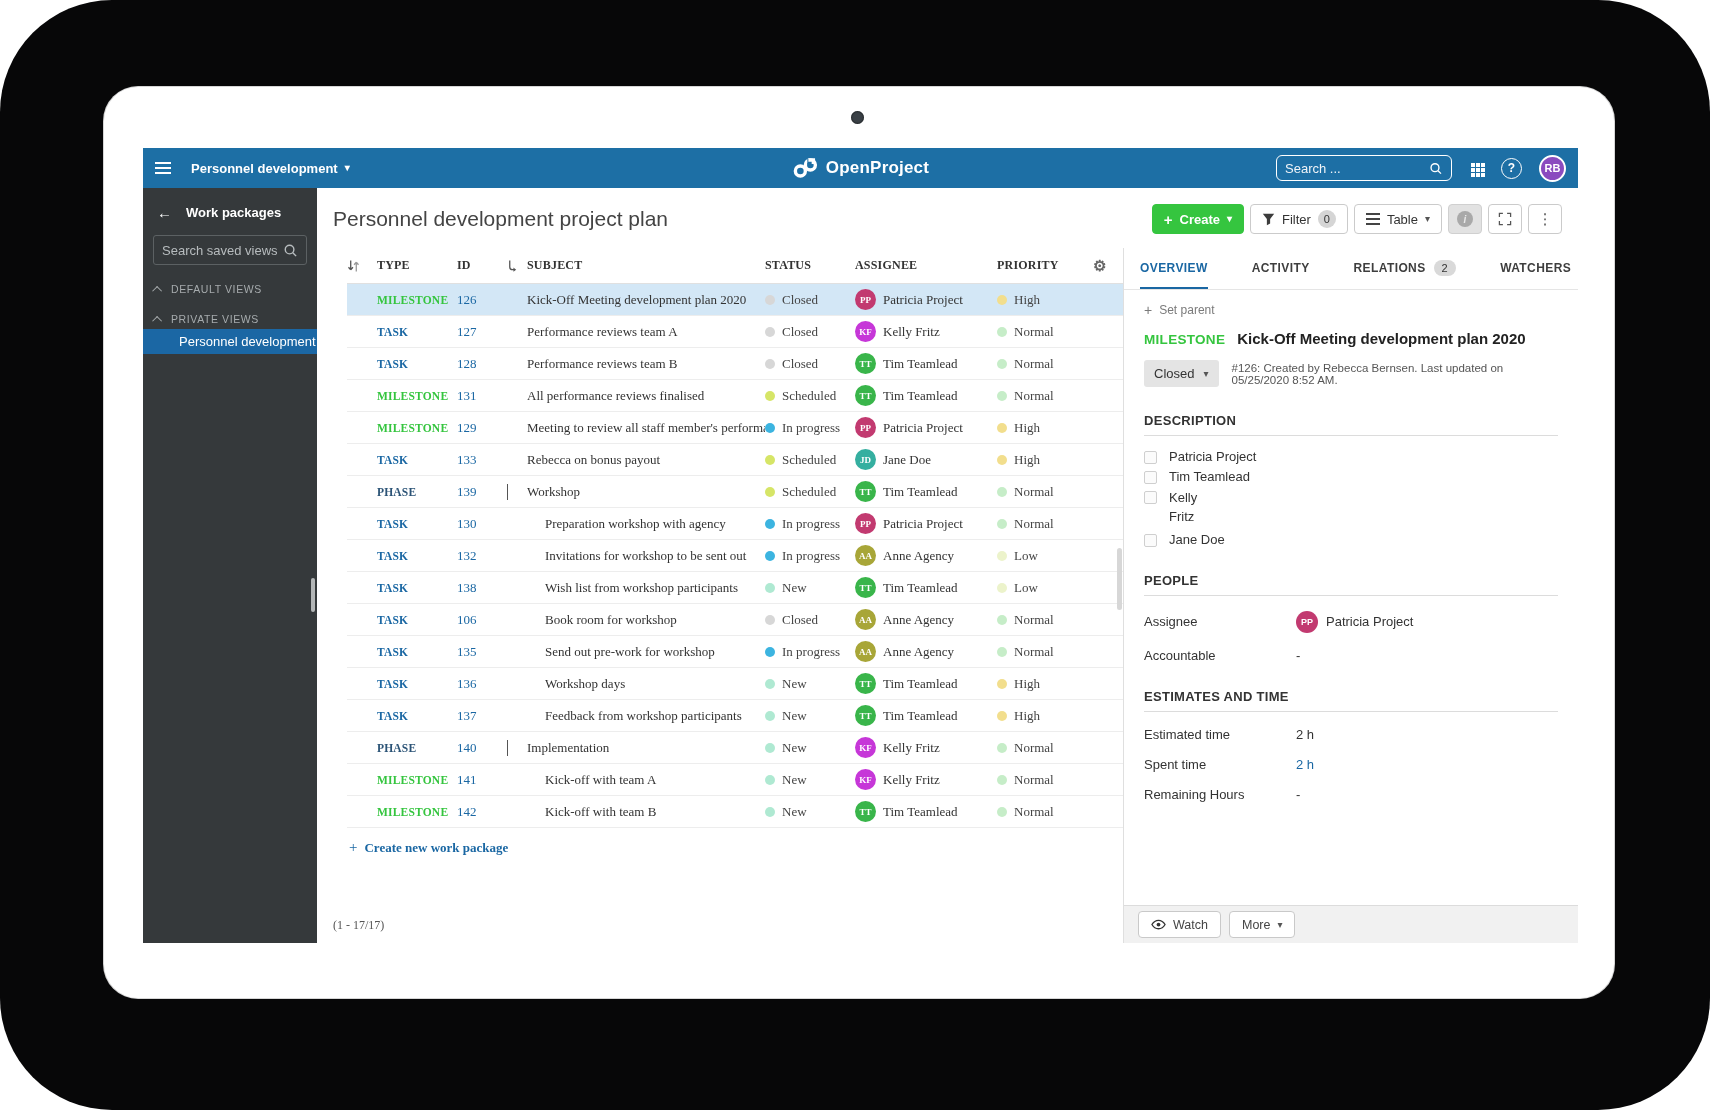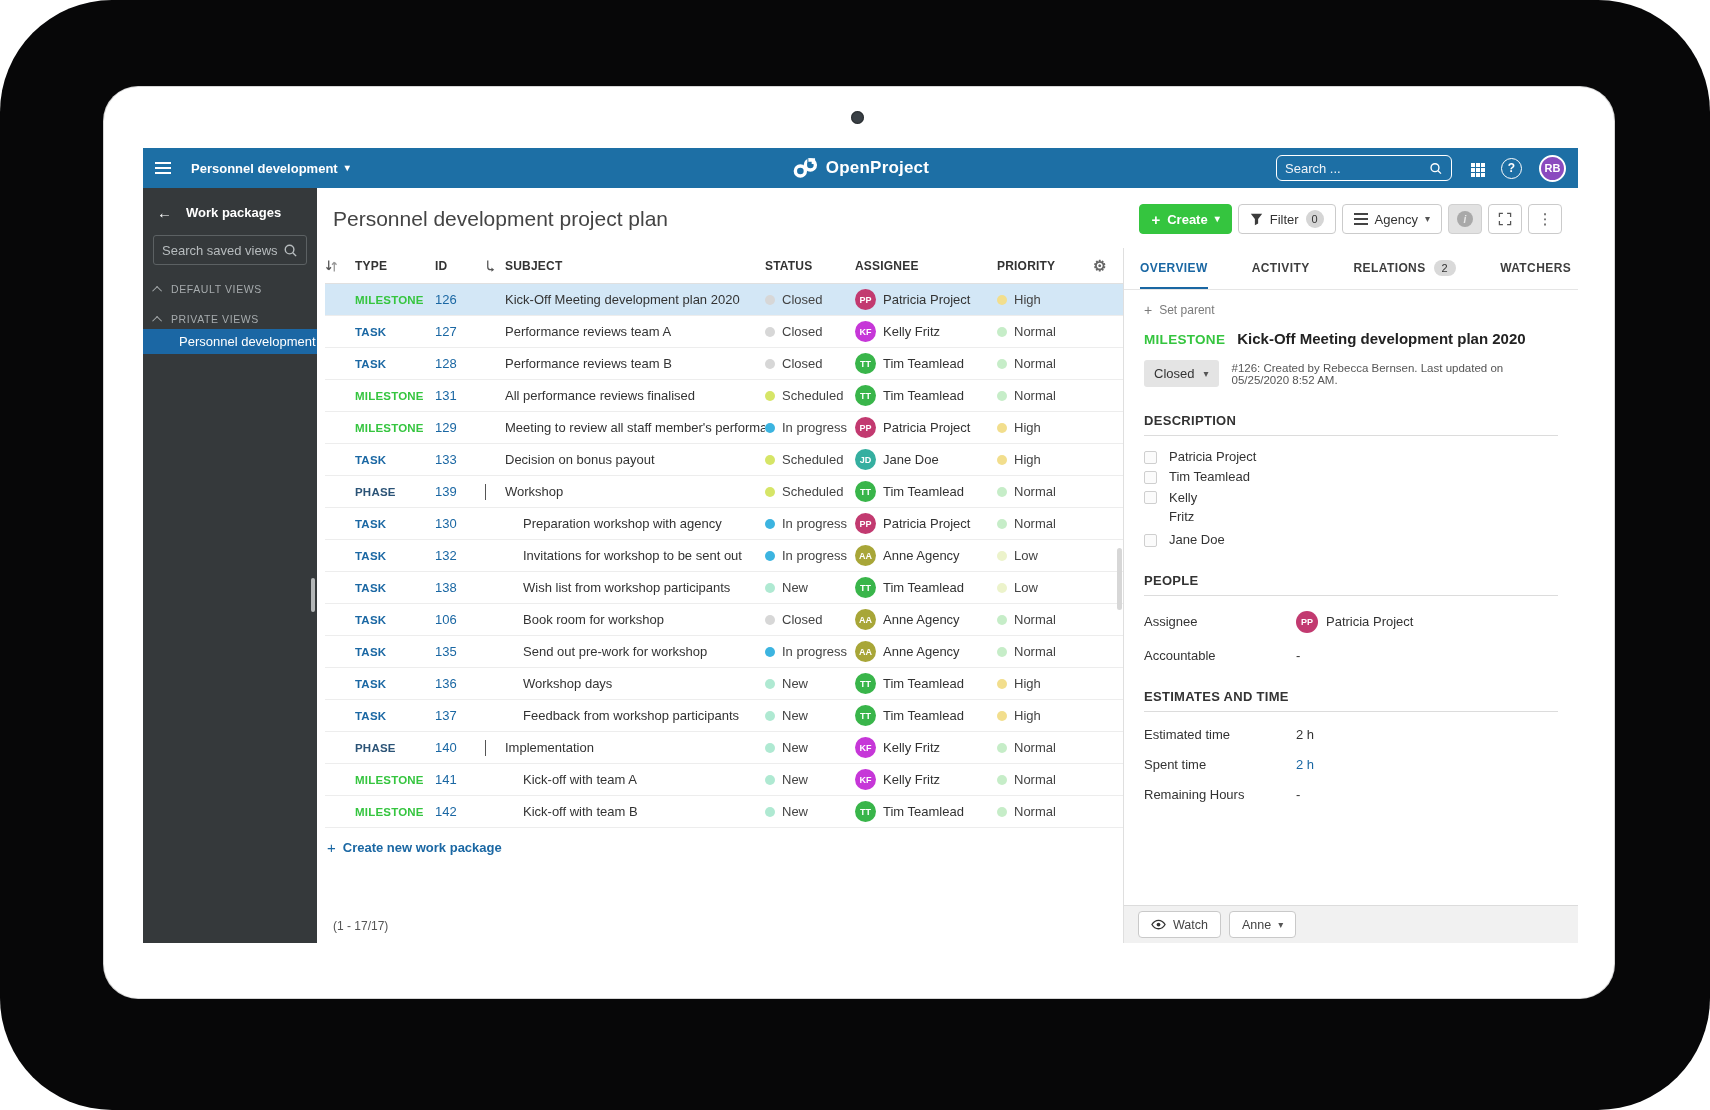--- a/index.html
+++ b/index.html
@@ -56,21 +56,21 @@
   .btn-create { background:#35c53f; border-color:#35c53f; color:#fff; font-weight:600; }
   .btn-icon { width:34px; justify-content:center; padding:0; }
   .btn-info { background:#e2e2e2; border-color:#d0d0d0; color:#9a9a9a; }
   .badge-count { width:18px; height:18px; border-radius:50%; background:#d5d5d5; color:#333; font-size:11px; display:flex; align-items:center; justify-content:center; }
   .kebab { font-size:15px; color:#555; }
   .info-glyph { width:16px; height:16px; border-radius:50%; background:#a9a9a9; color:#e9e9e9; font-size:10px; font-weight:700; display:flex; align-items:center; justify-content:center; font-style:italic; }
 
   .split { flex:1; display:flex; min-height:0; }
 
   
-  .table-pane { flex:1; min-width:0; position:relative; padding:0 0 0 8px; display:flex; flex-direction:column; }
+  .table-pane { flex:1; min-width:0; position:relative; padding:0 0 0 30px; display:flex; flex-direction:column;font-family:Liberation Serif, serif; }
   .tgrid { display:grid; grid-template-columns:30px 80px 50px 20px 1fr 90px 142px 96px 30px; align-items:center; }
   .thead { height:36px; border-bottom:1px solid #e0e0e0; font-weight:700; font-size:12px; color:#333; letter-spacing:.2px; }
   .thead .hcell { display:flex; align-items:center; gap:4px; cursor:pointer; }
   .gear { font-size:15px; color:#666; cursor:pointer; }
   .trow { height:32px; border-bottom:1px solid #ededed; font-size:13px; cursor:pointer; }
   .trow.selected { background:#d3e7f6; }
   .cell-type { font-weight:700; font-size:11.5px; letter-spacing:.2px; }
   .cell-id { color:#1a67a3; }
   .cell-subject { display:flex; align-items:center; white-space:nowrap; overflow:hidden; }
   .cell-subject.child { padding-left:18px; }
@@ -201,21 +201,21 @@
                 </svg>
               <span style="color:#333;">Filter</span>
               <span class="badge-count">0</span>
             </button>
             <button class="btn">
               <svg width="14" height="12" viewBox="0 0 14 12">
                 <rect y="0" width="14" height="2" fill="#444"></rect>
                   <rect y="5" width="14" height="2" fill="#444"></rect>
                   <rect y="10" width="14" height="2" fill="#444"></rect>
               </svg>
-              <span style="color:#333;">Agency</span>
+              <span style="color:#333;">Table</span>
               <span class="caret" style="color:#555;">▾</span>
             </button>
             <button class="btn btn-icon btn-info">
                 <span class="info-glyph">i</span>
               </button>
             <button class="btn btn-icon">
               <svg width="14" height="14" viewBox="0 0 20 20">
                 <path d="M2 7V2h5M13 2h5v5M18 13v5h-5M7 18H2v-5" fill="none" stroke="#555" stroke-width="1.8"></path>
               </svg>
             </button>
@@ -349,21 +349,21 @@
                     <span class="dot" style="background: rgb(242, 222, 141);"></span>
                     <span>High</span>
                   </div>
                   <div></div>
                 </div>
                 <div class="tgrid trow">
                   <div></div>
                   <div class="cell-type" style="color: rgb(26, 103, 163);">TASK</div>
                   <div class="cell-id">133</div>
                   <div></div>
-                  <div class="cell-subject">Decision on bonus payout</div>
+                  <div class="cell-subject">Rebecca on bonus payout</div>
                   <div class="cell-status">
                     <span class="dot" style="background: rgb(214, 229, 103);"></span>
                     <span>Scheduled</span>
                   </div>
                   <div class="cell-assignee">
                     <span class="avatar-sm" style="background: rgb(53, 175, 160);">JD</span>
                     <span>Jane Doe</span>
                   </div>
                   <div class="cell-priority">
                     <span class="dot" style="background: rgb(242, 222, 141);"></span>
@@ -706,21 +706,21 @@
 
             <div class="detail-footer">
               <button class="btn-small">
                 <svg width="15" height="11" viewBox="0 0 16 11">
                   <path d="M1 5.5S3.6 1 8 1s7 4.5 7 4.5S12.4 10 8 10 1 5.5 1 5.5z" fill="none" stroke="#333" stroke-width="1.4"></path>
                   <circle cx="8" cy="5.5" r="2" fill="#333"></circle>
                 </svg>
                 <span>Watch</span>
               </button>
               <button class="btn-small">
-                <span>Anne</span>
+                <span>More</span>
                 <span class="caret" style="color:#555;">▾</span>
               </button>
             </div>
           </div>
 
         </div>
       </div>
     </div>
   </div>
 </div>

